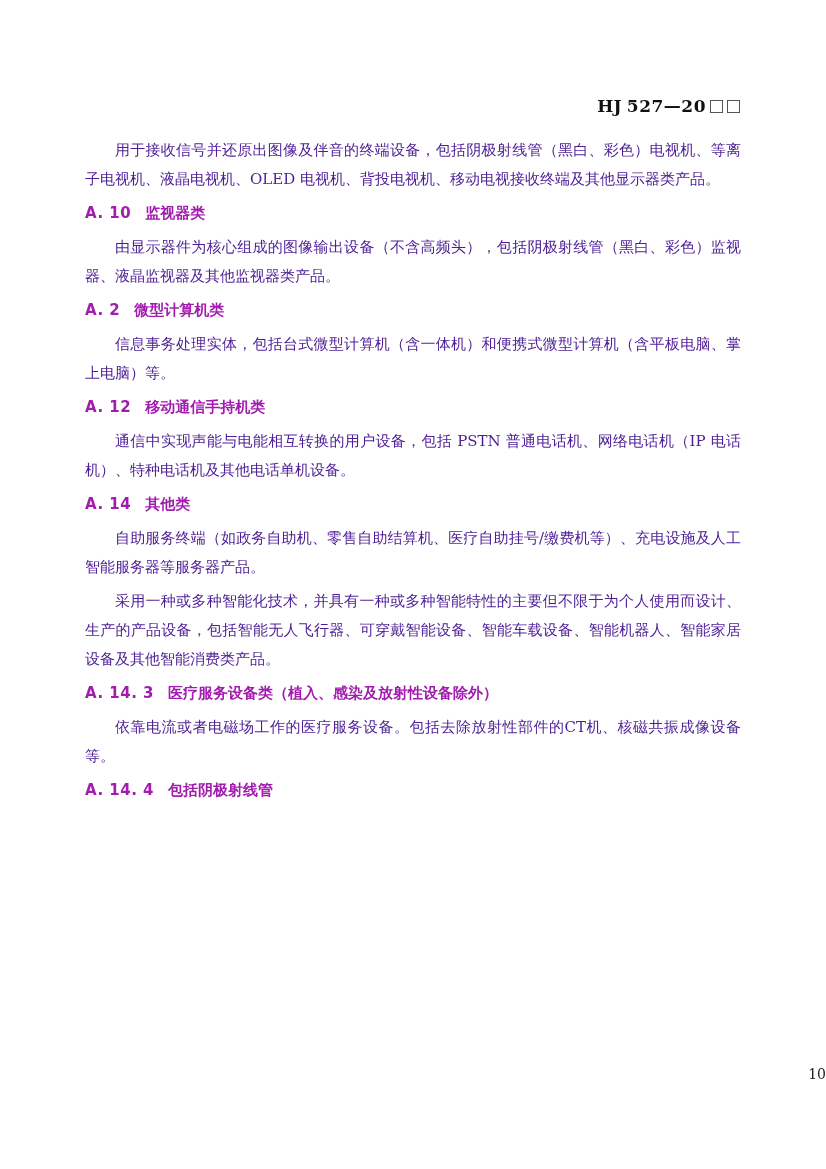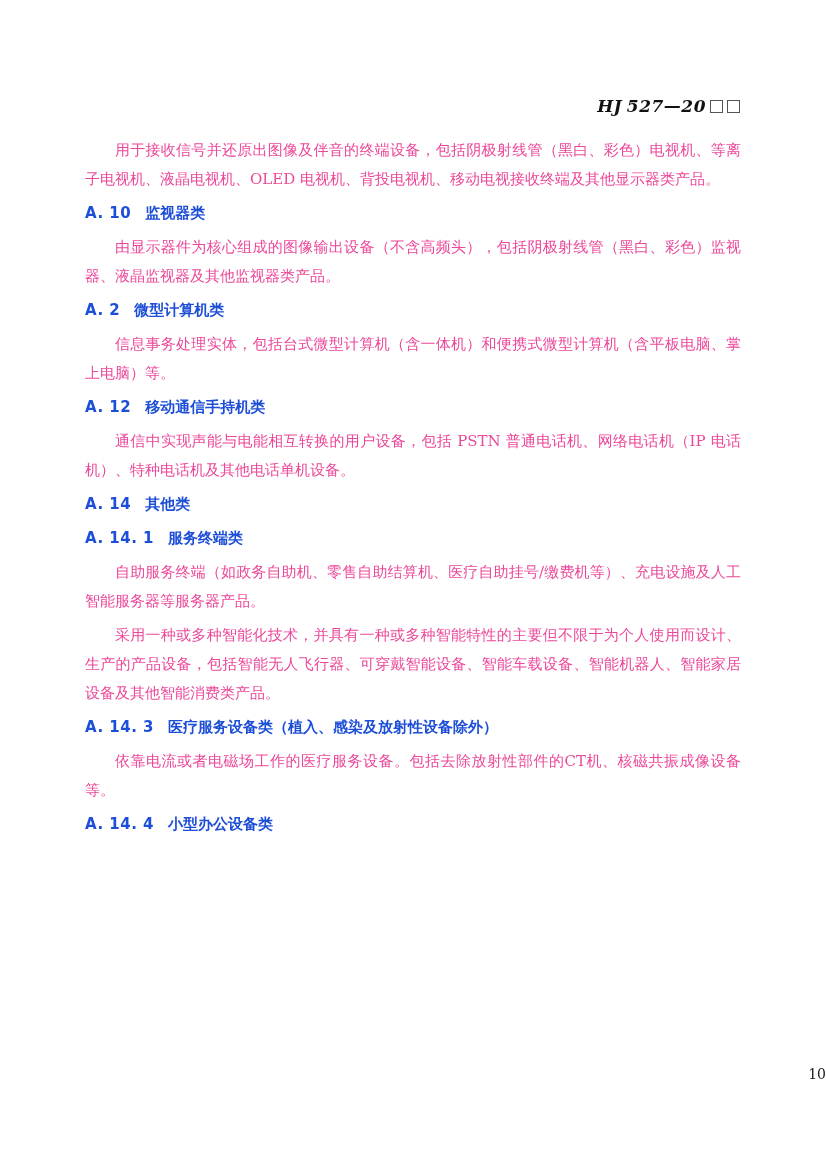--- a/index.html
+++ b/index.html
@@ -15,21 +15,20 @@
   }
   .doc-code {
     position: absolute;
     top: 95px;
     right: 86px;
     font-family: "DejaVu Serif", "Liberation Serif", serif;
     font-size: 17px;
     line-height: 22px;
     white-space: nowrap;
     color: #111;
-    font-style: italic;
   }
   .doc-code .code-prefix { font-weight: bold; }
   .doc-code .code-number { font-weight: bold; letter-spacing: 0.5px; }
   .sq {
     display: inline-block;
     width: 13px;
     height: 13px;
     border: 1.5px solid #555;
     margin-left: 4px;
     vertical-align: -1px;
@@ -41,29 +40,29 @@
     right: 85px;
     top: 131px;
   }
   p.body {
     font-family: "DejaVu Serif", "Liberation Serif", serif;
     font-size: 15px;
     line-height: 29px;
     text-align: justify;
     text-indent: 2em;
     margin: 5px 0;
-    color: #ec4899;
+    color: #4c1d95;
   }
   h2.sec {
     font-family: "DejaVu Sans", "Liberation Sans", sans-serif;
     font-size: 15px;
     font-weight: bold;
     line-height: 29px;
     margin: 5px 0;
-    color: #1d4ed8;
+    color: #a21caf;
   }
   h2.sec .num { margin-right: 14px; letter-spacing: 0.5px; }
   .page-number {
     position: absolute;
     top: 1066px;
     left: 0;
     right: 0;
     text-align: right;
     font-family: "DejaVu Serif", "Liberation Serif", serif;
     font-size: 14px;
@@ -97,33 +96,30 @@
     <h2 class="sec">
       <span class="num">A. 12</span><span>移动通信手持机类</span>
     </h2>
 
     <p class="body">通信中实现声能与电能相互转换的用户设备，包括 PSTN 普通电话机、网络电话机（IP 电话机）、特种电话机及其他电话单机设备。</p>
 
     <h2 class="sec">
       <span class="num">A. 14</span><span>其他类</span>
     </h2>
 
-    <h2 class="sec">
-      <span class="num">A. 14. 1</span><span>服务终端类</span>
-    </h2>
     <p class="body">自助服务终端（如政务自助机、零售自助结算机、医疗自助挂号/缴费机等）、充电设施及人工智能服务器等服务器产品。</p>
 
     <p class="body">采用一种或多种智能化技术，并具有一种或多种智能特性的主要但不限于为个人使用而设计、生产的产品设备，包括智能无人飞行器、可穿戴智能设备、智能车载设备、智能机器人、智能家居设备及其他智能消费类产品。</p>
 
     <h2 class="sec">
       <span class="num">A. 14. 3</span><span>医疗服务设备类（植入、感染及放射性设备除外）</span>
     </h2>
     <p class="body">依靠电流或者电磁场工作的医疗服务设备。包括去除放射性部件的CT机、核磁共振成像设备等。</p>
 
     <h2 class="sec">
-      <span class="num">A. 14. 4</span><span>小型办公设备类</span>
+      <span class="num">A. 14. 4</span><span>包括阴极射线管</span>
     </h2>
 
   </div>
 
   <div class="page-number">10</div>
 
 </div>
 
 </body></html>

